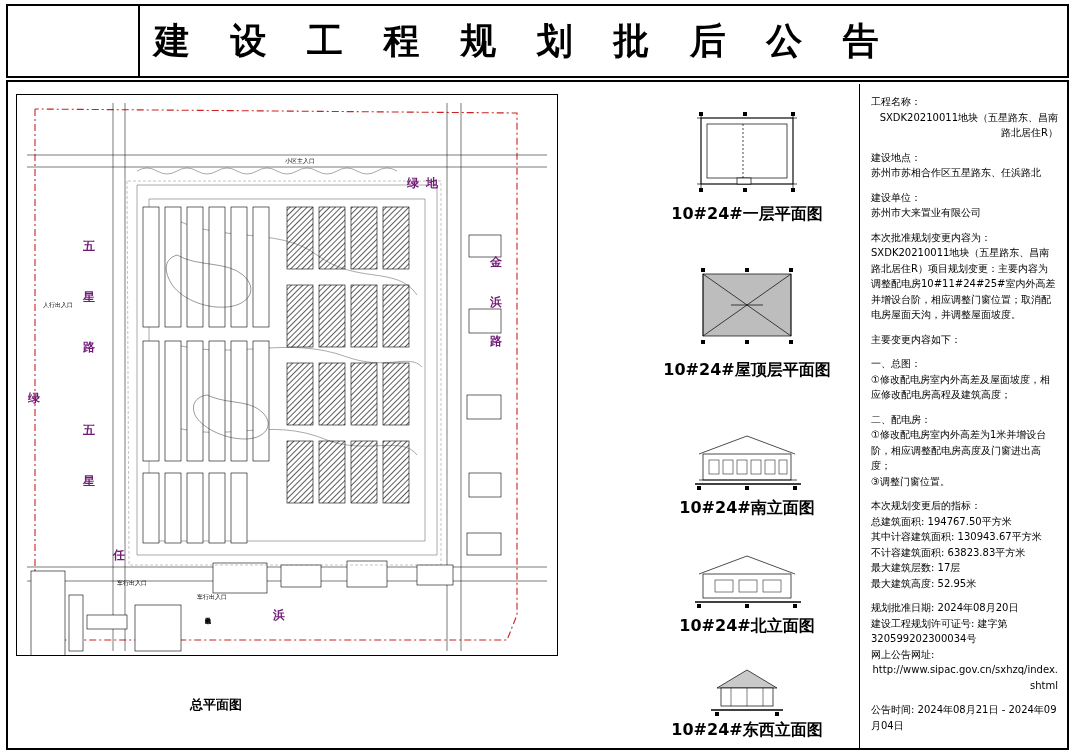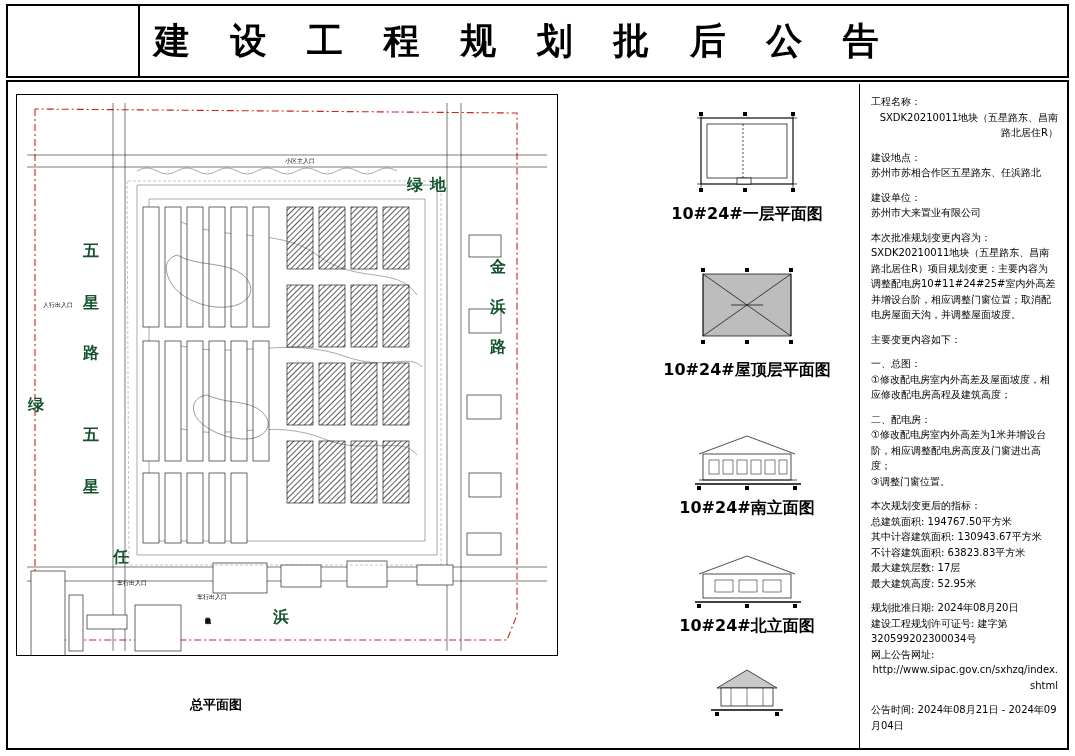--- a/index.html
+++ b/index.html
@@ -88,23 +88,23 @@
     top: 612px;
     font-family: "DejaVu Sans", sans-serif;
     font-size: 13px;
     font-weight: bold;
   }
 
   
   .road-label {
     position: absolute;
     font-family: "DejaVu Sans", sans-serif;
-    font-size: 16px;
+    font-size: 12px;
     font-weight: bold;
-    color: #14532d;
+    color: #701a75;
   }
   .road-label.vert {
     writing-mode: vertical-rl;
     letter-spacing: 7px;
   }
   .road-label.horiz {
     letter-spacing: 7px;
   }
   .tiny-label {
     position: absolute;
@@ -421,20 +421,21 @@
           <g stroke="#000" stroke-width="0.5" fill="none">
             <line x1="34" y1="34" x2="34" y2="52"></line>
             <line x1="50" y1="34" x2="50" y2="52"></line>
             <line x1="66" y1="34" x2="66" y2="52"></line>
           </g>
           <g fill="#000">
             <rect x="18" y="58" width="4" height="4"></rect>
             <rect x="78" y="58" width="4" height="4"></rect>
           </g>
         </svg>
+        <div class="caption">10#24#东西立面图</div>
       </div>
     </div>
 
     <div class="text-col">
 
       <div class="blk">
         <span class="line">工程名称：</span>
         <span class="line nowrapish">SXDK20210011地块（五星路东、昌南路北居住R）</span>
       </div>
 

